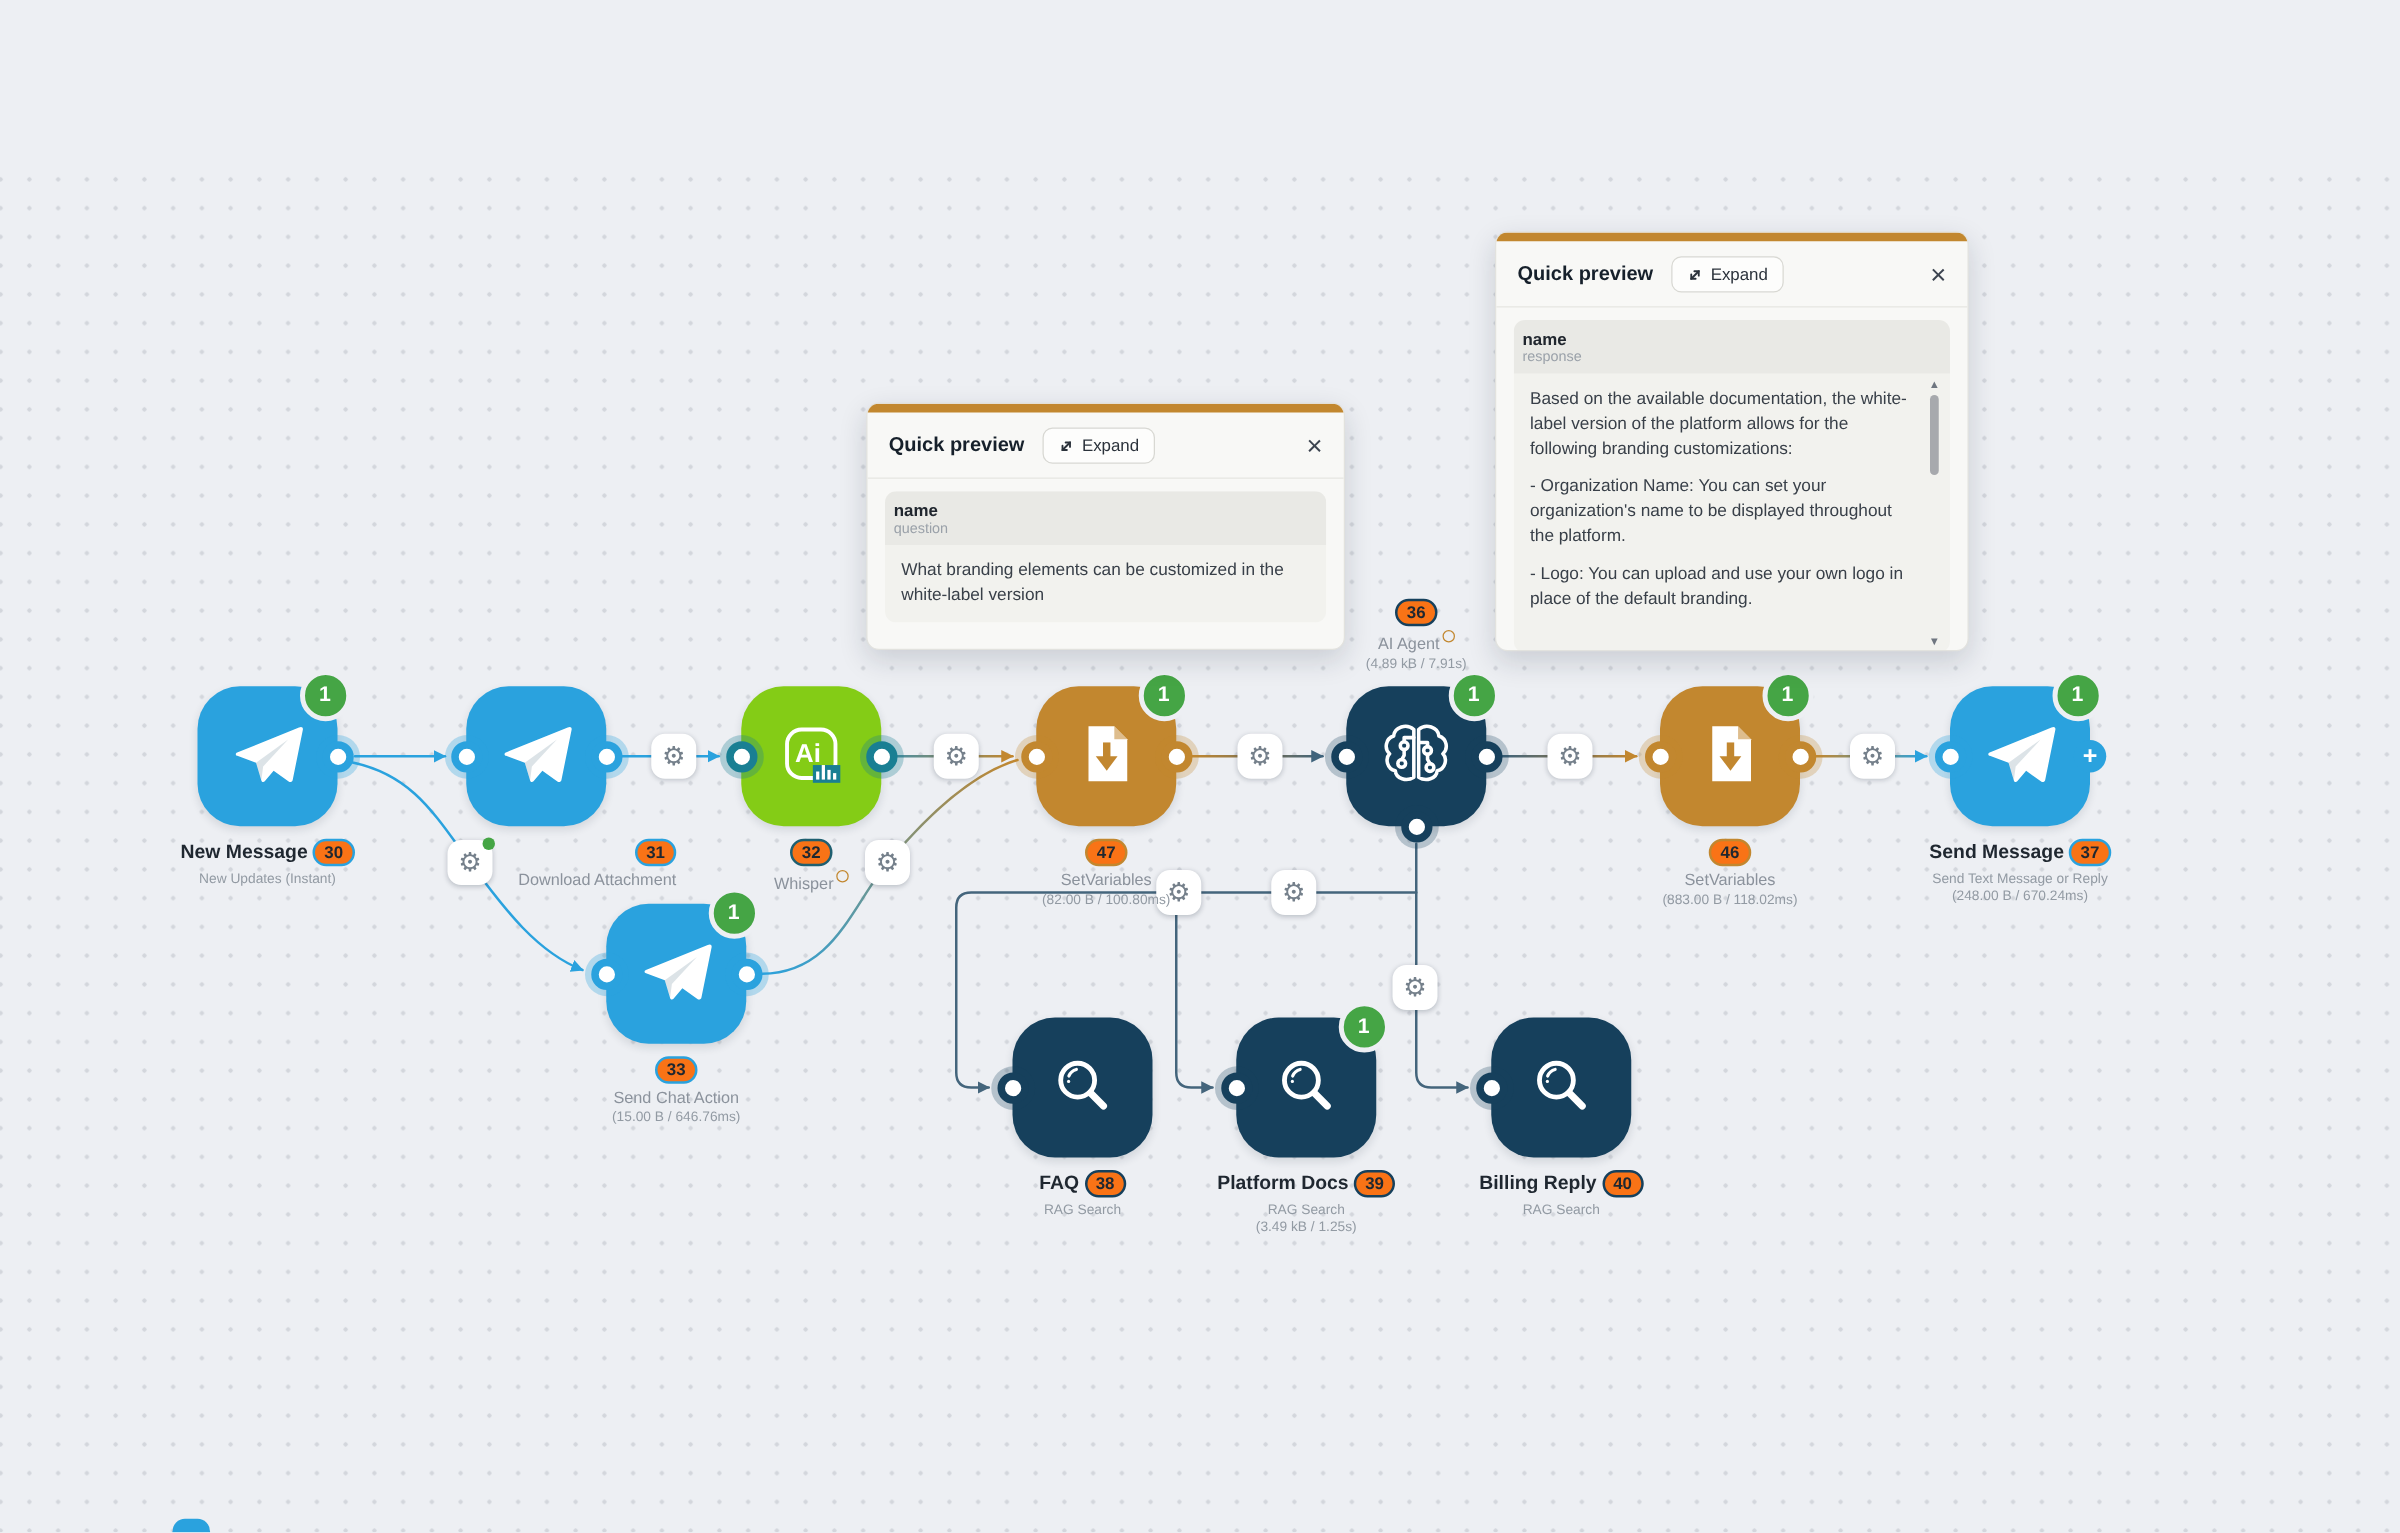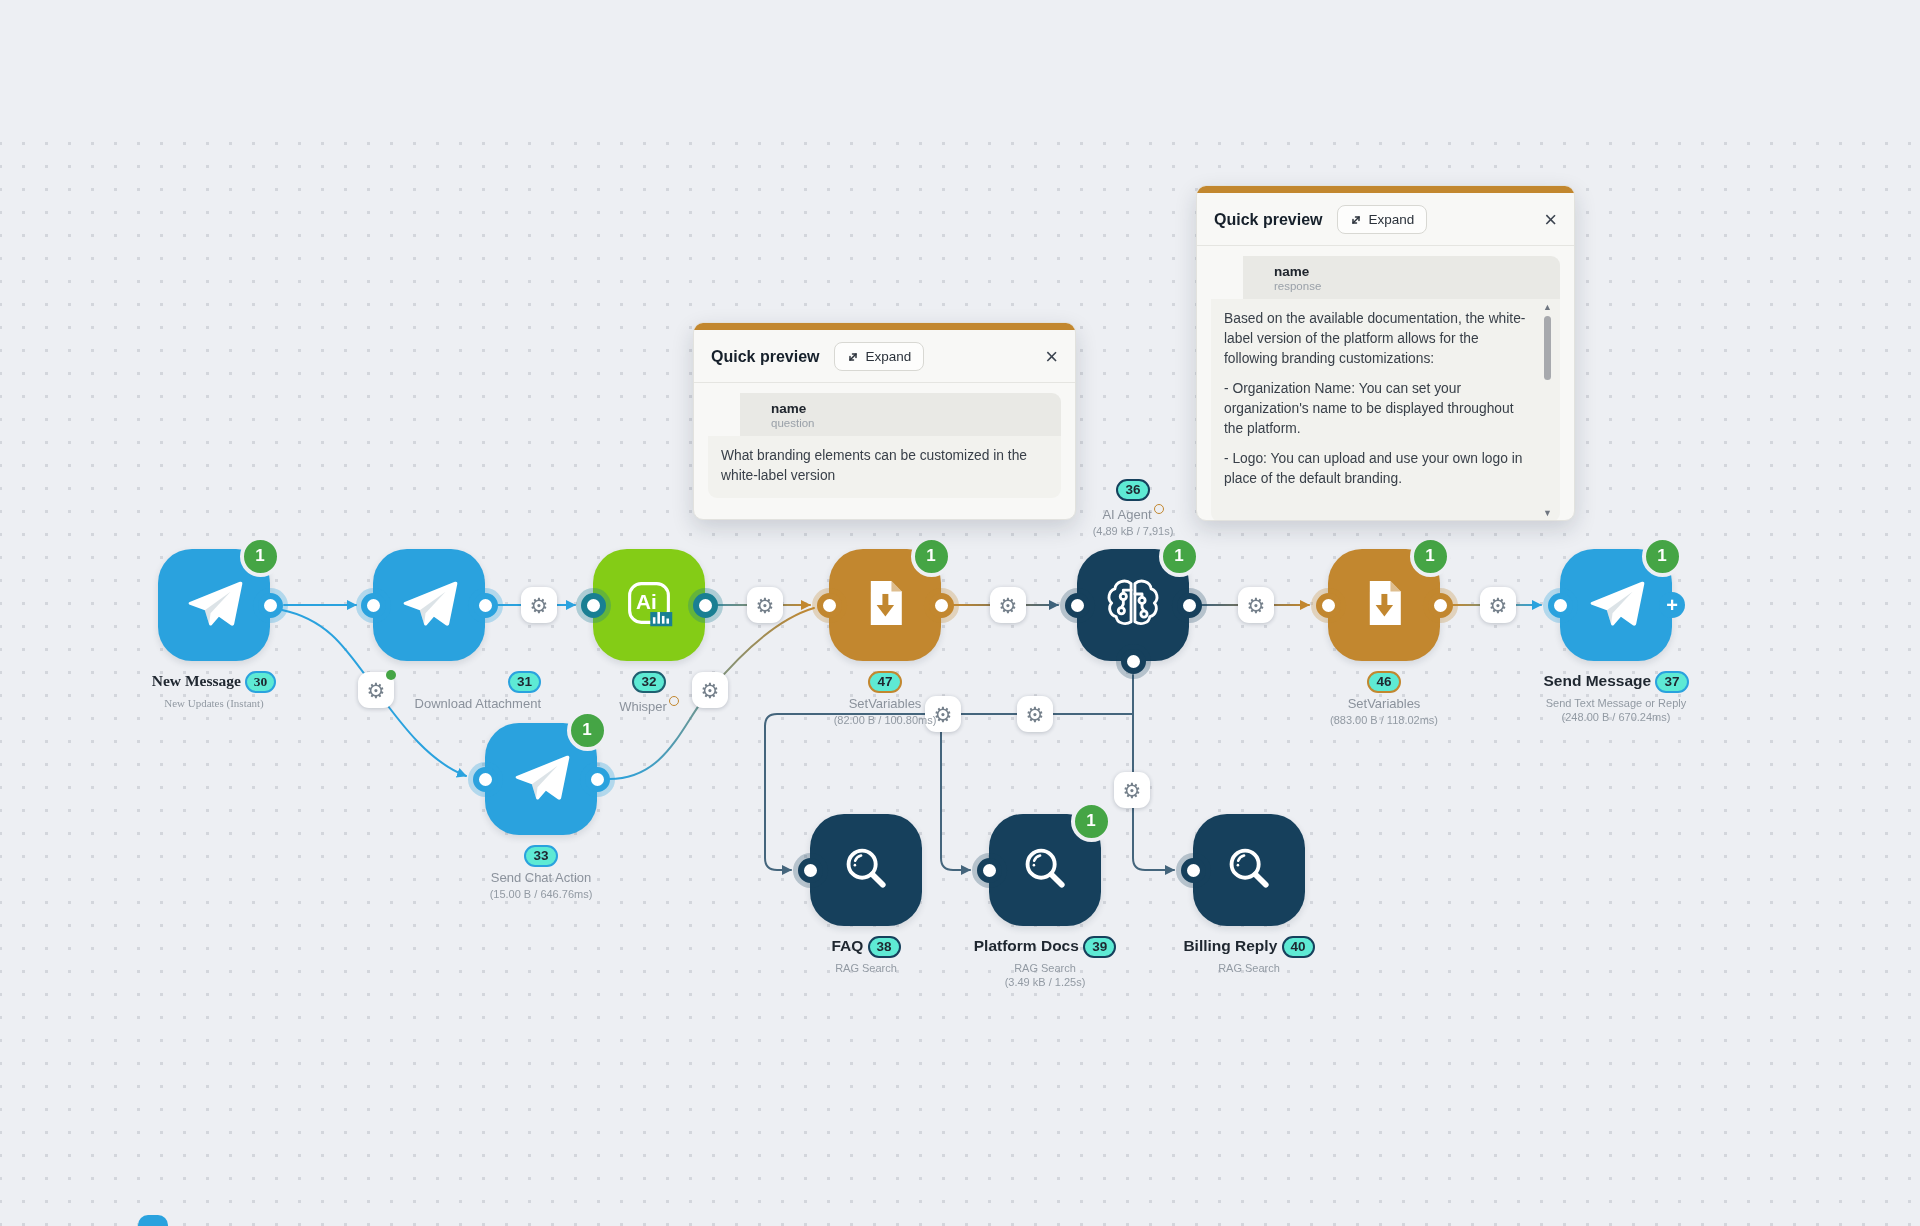--- a/index.html
+++ b/index.html
@@ -15,39 +15,39 @@
   .gear{position:absolute;width:36px;height:36px;background:#fff;border-radius:11px;z-index:6;
     box-shadow:0 1px 4px rgba(20,30,50,.22);display:flex;align-items:center;justify-content:center;}
   .gear span{font-size:21px;color:#75808b;line-height:1;}
   .gear .gdot{position:absolute;right:-2px;top:-2px;width:10px;height:10px;border-radius:50%;background:#45a545;}
   .badge{position:absolute;width:33px;height:33px;border-radius:50%;background:#45a545;border:4px solid #edeff3;
     color:#fff;font-weight:bold;font-size:17px;display:flex;align-items:center;justify-content:center;z-index:12;}
   .nlabel{position:absolute;width:224px;text-align:center;z-index:9;}
   .trow{font-size:15.5px;font-weight:bold;color:#1f2730;margin-bottom:3px;white-space:nowrap;}
   .gtitle{font-size:13px;color:#8b929c;margin-bottom:2px;}
   .prow{margin-bottom:3px;}
-  .pill{display:inline-block;background:#5eead4;border:2px solid #2aa2de;border-radius:12px;padding:0px 7px;
+  .pill{display:inline-block;background:#f97316;border:2px solid #2aa2de;border-radius:12px;padding:0px 7px;
     font-size:13.5px;font-weight:bold;color:#1f2730;line-height:18px;vertical-align:middle;}
   .nsub{font-size:11px;color:#929aa3;line-height:1.3;max-width:152px;margin:0 auto;}
   .infomark{display:inline-block;width:8px;height:8px;border:1.6px solid #c2872f;border-radius:50%;
     vertical-align:super;margin-left:2px;}
   .plusbtn{position:absolute;width:26px;height:26px;border-radius:50%;background:#2aa2de;color:#fff;z-index:11;
     font-size:20px;font-weight:bold;display:flex;align-items:center;justify-content:center;line-height:1;}
   .peek{position:absolute;background:#2aa2de;border-radius:10px 10px 0 0;z-index:8;}
   
   .panel{position:absolute;background:#f8f8f6;border:1px solid #e2e2de;border-radius:10px;z-index:50;
     box-shadow:0 8px 22px rgba(20,30,50,.16);overflow:hidden;}
   .panel-topbar{height:7px;background:#c2872f;}
   .panel-header{display:flex;align-items:center;gap:14px;padding:12px 17px 11px;border-bottom:1px solid #e5e5e1;}
   .panel-title{font-size:16px;font-weight:bold;color:#16202b;}
   .expand-btn{display:inline-flex;align-items:center;gap:7px;background:#fdfdfc;border:1px solid #d8d8d3;
     border-radius:8px;padding:6px 12px;font-size:13.5px;color:#2b323b;font-family:inherit;cursor:pointer;}
   .close-x{margin-left:auto;font-size:22px;color:#3c4450;line-height:1;cursor:pointer;}
   .panel-card{margin:10px 14px 0;border-radius:9px;overflow:hidden;}
-  .card-head{background:#e9e9e5;padding:8px 31px 7px;margin-left:32px;}
+  .card-head{background:#e9e9e5;padding:8px 7px 7px;}
   .card-name{font-size:13.5px;font-weight:bold;color:#20262e;}
   .card-role{font-size:11.5px;color:#9aa1a9;margin-top:1px;}
   .card-body{background:#f2f2ee;padding:10px 13px 12px;font-size:13.8px;color:#394049;line-height:1.45;position:relative;}
   .card-body p{margin:0 0 10px;}
   .card-body p:last-child{margin-bottom:0;}
   #resp-body{height:201px;overflow:hidden;padding-right:26px;}
   .rail{position:absolute;right:5px;top:4px;bottom:4px;width:13px;z-index:5;}
   .rail .arr{position:absolute;left:1px;font-size:9px;color:#6f7680;line-height:1;cursor:pointer;}
   .rail .arr-up{top:0;}
   .rail .arr-dn{bottom:0;}
@@ -172,21 +172,21 @@
     </div>
   </div>
 <div class="node" style="left: 158px; top: 549px; background: rgb(42, 162, 222);">
       <span><svg viewBox="0 0 48 48">
           <path fill="#fff" d="M43.5 7.8 L5.2 23.2 c-1.2 .5 -1.1 1.7 .1 2.1 l11.6 4.3 3.3 10.9 c.3 1.1 1.4 1.3 2.1 .5 l5.5 -6.4 9.3 6.6 c1 .7 2.2 .2 2.5 -1 l6.3 -31 c.3 -1.5 -.8 -2.2 -2.4 -1.4 Z"></path>
           <path fill="rgba(22,64,92,.15)" d="M16.9 29.6 L36.8 15.2 21.3 31.9 20.2 40.2 Z"></path>
         </svg></span>
     </div>
     <div class="port" style="left: 257.5px; top: 592.5px; border-color: rgb(42, 162, 222); box-shadow: rgba(42, 162, 222, 0.3) 0px 0px 0px 5px;"></div>
     <div class="badge" style="left: 239.5px; top: 535.5px;">1</div>
-    <div class="nlabel" style="left: 102px; top: 671px; font-family: Liberation Serif, serif;">
+    <div class="nlabel" style="left: 102px; top: 671px;">
       <div class="trow"><span>New Message</span> <span class="pill" style="border-color:#2aa2de">30</span></div>
       <div class="nsub">New Updates (Instant)</div>
     </div>
     <div class="node" style="left: 373px; top: 549px; background: rgb(42, 162, 222);">
       <span><svg viewBox="0 0 48 48">
           <path fill="#fff" d="M43.5 7.8 L5.2 23.2 c-1.2 .5 -1.1 1.7 .1 2.1 l11.6 4.3 3.3 10.9 c.3 1.1 1.4 1.3 2.1 .5 l5.5 -6.4 9.3 6.6 c1 .7 2.2 .2 2.5 -1 l6.3 -31 c.3 -1.5 -.8 -2.2 -2.4 -1.4 Z"></path>
           <path fill="rgba(22,64,92,.15)" d="M16.9 29.6 L36.8 15.2 21.3 31.9 20.2 40.2 Z"></path>
         </svg></span>
     </div>
     <div class="port" style="left: 360.5px; top: 592.5px; border-color: rgb(42, 162, 222); box-shadow: rgba(42, 162, 222, 0.3) 0px 0px 0px 5px;"></div>

